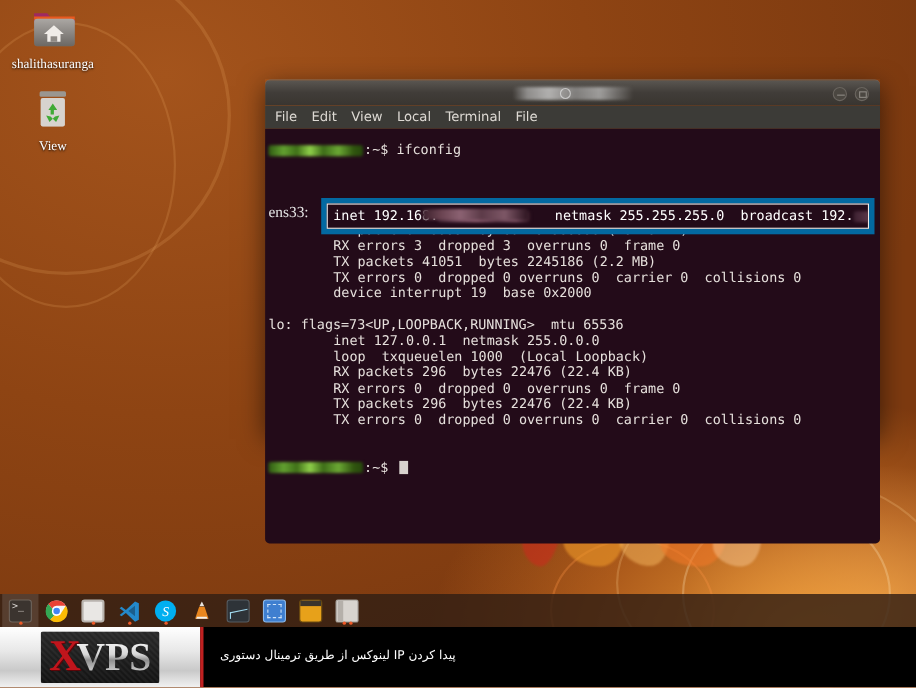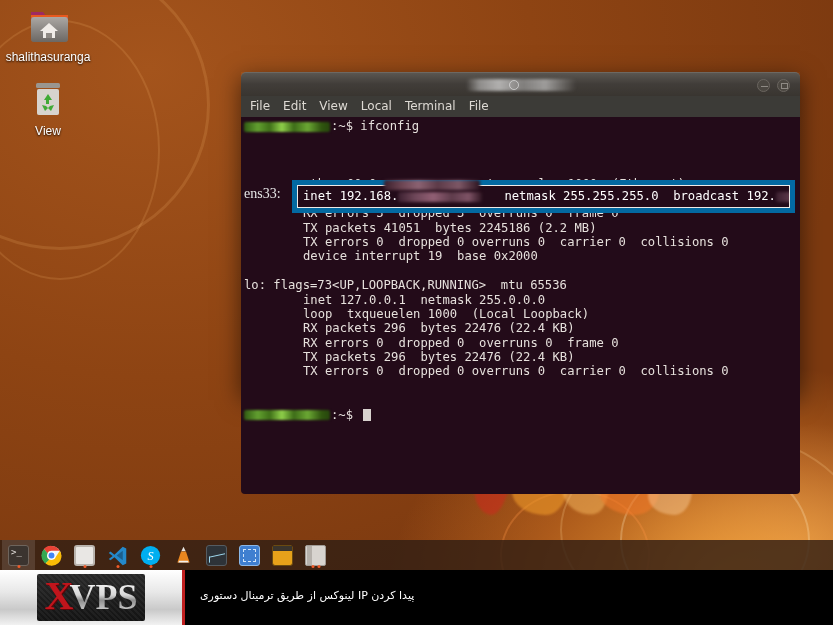--- a/index.html
+++ b/index.html
@@ -47,20 +47,21 @@
   .flame.f5 { left: 648px; width: 44px; height: 64px; background: rgba(250,205,150,0.45); }
 
   
   .desk-icon {
     position: absolute;
     width: 92px;
     text-align: center;
     color: #ffffff;
     font-size: 12px;
     text-shadow: 0 1px 2px rgba(0,0,0,0.9);
+    font-family: Liberation Serif, serif;
   }
   .desk-icon .label { display: block; margin-top: 2px; line-height: 13px; }
   #icon-home { left: 2px; top: 6px; }
   #icon-trash { left: 2px; top: 78px; }
 
   
   #terminal-window {
     position: absolute; left: 241px; top: 72px;
     width: 559px; height: 322px;
     box-shadow: 0 6px 22px rgba(0,0,0,0.55);
@@ -105,21 +106,21 @@
   }
   #menubar .mi {
     color: #dedad4; font-size: 12px; line-height: 21px;
     font-family: "DejaVu Sans", sans-serif;
     cursor: default;
   }
 
   #term-body {
     height: 377px;
     background: #230b19;
-    padding: 2px 0 0 0;
+    padding: 12px 0 0 0;
     position: relative;
     overflow: hidden;
     font-family: "DejaVu Sans Mono", monospace;
     font-size: 12.2px;
     line-height: 14.4px;
     color: #e6e0dc;
     border-radius: 0 0 4px 4px;
   }
   .tline { white-space: pre; padding-left: 3px; height: 14.4px; }
   .indent { padding-left: 62px; }

